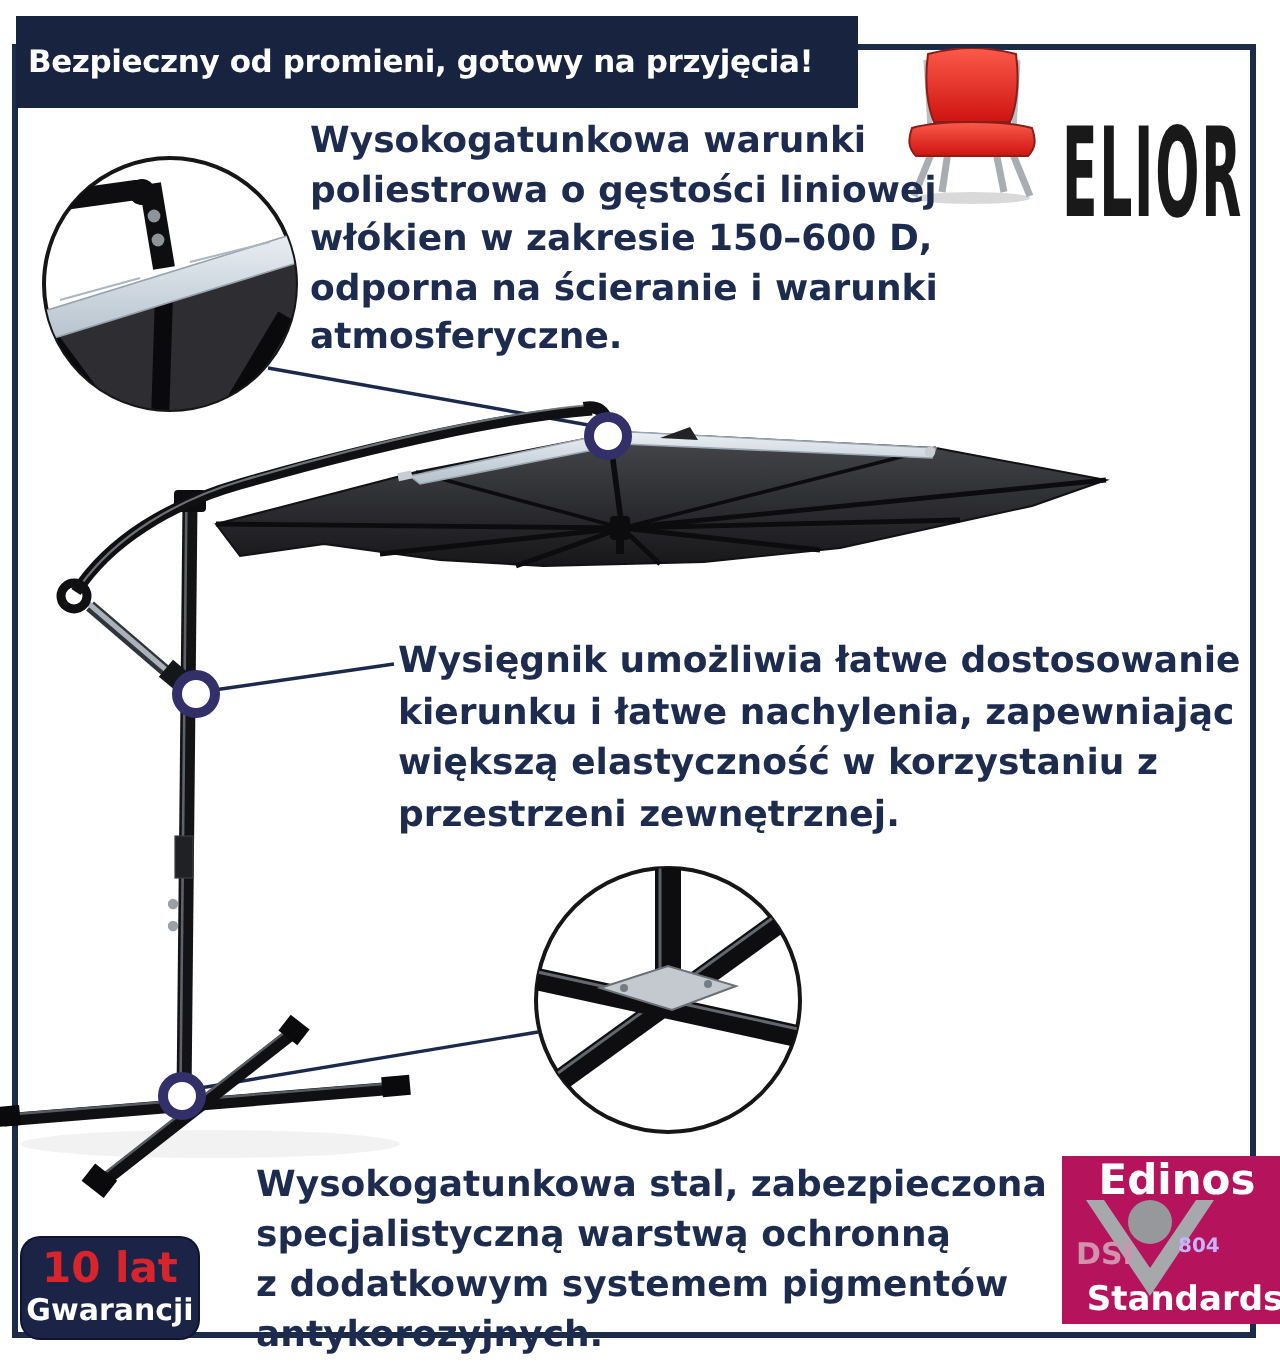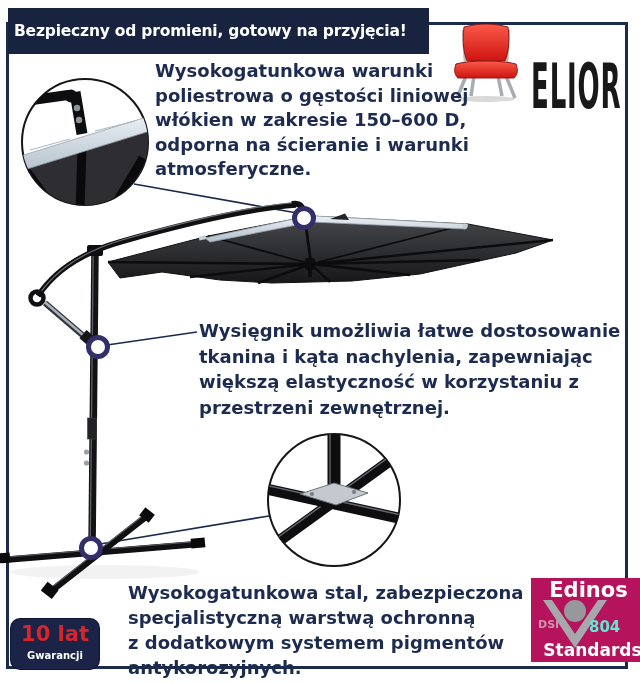--- a/index.html
+++ b/index.html
@@ -31,30 +31,30 @@
   .note div{white-space:nowrap;}
   .note-fabric{left:155px;top:59px;line-height:24.5px;}
   .note-arm{left:199px;top:318px;line-height:25.5px;}
   .note-steel{left:128px;top:580px;line-height:25px;}
   .warranty{
     position:absolute;left:11px;top:619px;width:88px;height:50px;
     background:#1b2347;border-radius:9px;text-align:center;
     box-shadow:0 0 0 1px #0d1530;
   }
   .w-top{color:#d8252c;font-size:21px;font-weight:bold;line-height:26px;margin-top:2px;}
-  .w-bottom{color:#ffffff;font-size:10px;font-weight:bold;line-height:17px;}
+  .w-bottom{color:#ffffff;font-size:15px;font-weight:bold;line-height:17px;}
   .edinos{
     position:absolute;left:531px;top:578px;width:115px;height:84px;
     background:#b5135b;overflow:hidden;
   }
   .vmark{position:absolute;left:0;top:0;}
   .e-name{position:absolute;left:0;top:0;width:100%;text-align:center;
     color:#ffffff;font-size:21px;font-weight:bold;line-height:24px;}
-  .e-left{position:absolute;left:7px;top:40px;color:#cf93ad;font-size:11px;font-weight:bold;}
-  .e-right{position:absolute;left:58px;top:40px;color:#5eead4;font-size:15px;font-weight:bold;}
+  .e-left{position:absolute;left:7px;top:40px;color:#cf93ad;font-size:15px;font-weight:bold;}
+  .e-right{position:absolute;left:58px;top:40px;color:#c4b5fd;font-size:10px;font-weight:bold;}
   .e-bottom{position:absolute;left:4px;bottom:2px;width:100%;text-align:center;
     color:#ffffff;font-size:17px;font-weight:bold;}
 </style>
 </head>
 <body>
 
 <div class="stage">
 
   <div class="frame"></div>
 
@@ -210,21 +210,21 @@
   <div class="note note-fabric">
     <div>Wysokogatunkowa warunki</div>
     <div>poliestrowa o gęstości liniowej</div>
     <div>włókien w zakresie 150–600 D,</div>
     <div>odporna na ścieranie i warunki</div>
     <div>atmosferyczne.</div>
   </div>
 
   <div class="note note-arm">
     <div>Wysięgnik umożliwia łatwe dostosowanie</div>
-    <div>tkanina i kąta nachylenia, zapewniając</div>
+    <div>kierunku i łatwe nachylenia, zapewniając</div>
     <div>większą elastyczność w korzystaniu z</div>
     <div>przestrzeni zewnętrznej.</div>
   </div>
 
   <div class="note note-steel">
     <div>Wysokogatunkowa stal, zabezpieczona</div>
     <div>specjalistyczną warstwą ochronną</div>
     <div>z dodatkowym systemem pigmentów</div>
     <div>antykorozyjnych.</div>
   </div>

